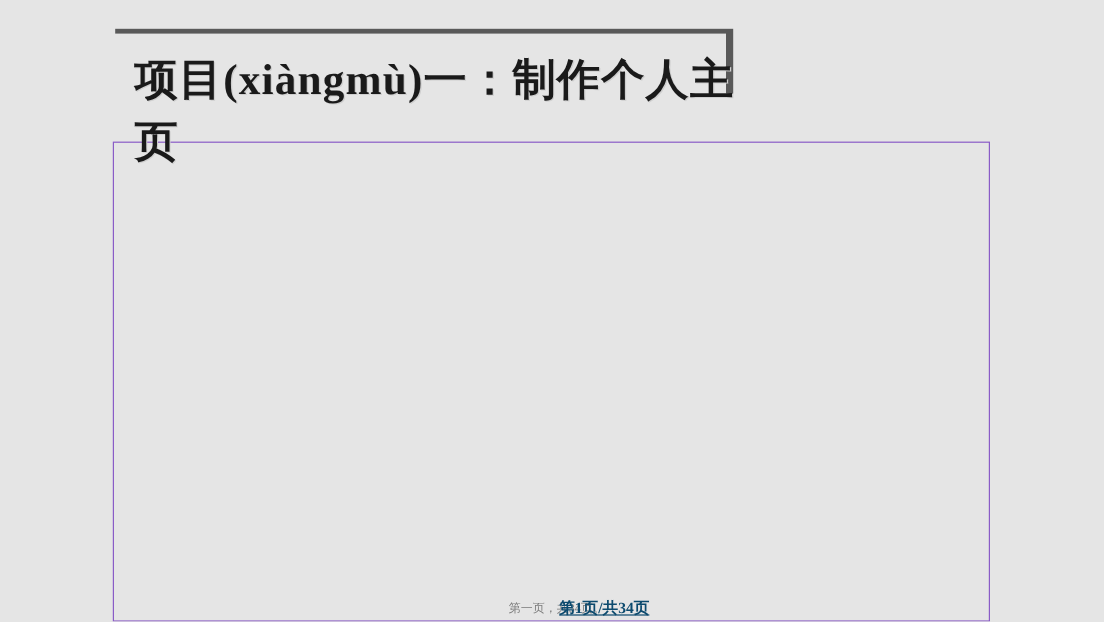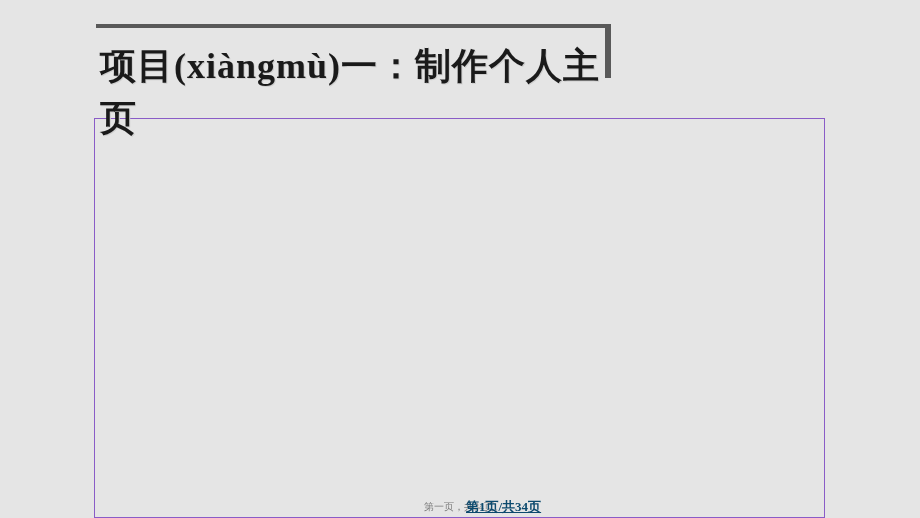--- a/index.html
+++ b/index.html
@@ -45,21 +45,21 @@
       position: absolute;
       left: 0;
       top: 0;
       width: 515px;
       height: 55px;
       background: #e5e5e5;
       z-index: 2;
     }
     .title-text {
       position: absolute;
-      left: 100px;
+      left: 112px;
       top: 40px;
       width: 520px;
       font-size: 36px;
       font-weight: bold;
       font-family: "KaiTi", "楷体", "SimSun", serif;
       color: #1a1a1a;
       line-height: 1.45;
       z-index: 3;
       text-shadow: 1px 1px 0 #cfcfcf;
       letter-spacing: 1px;

